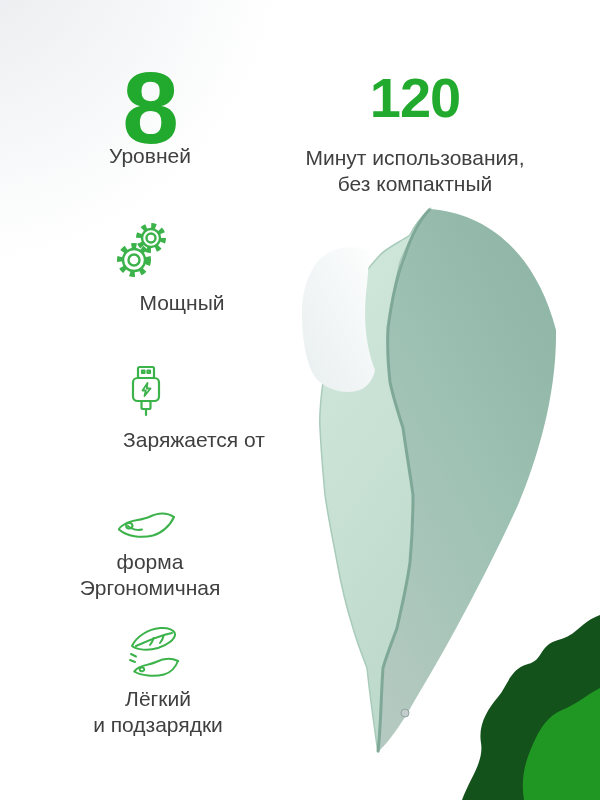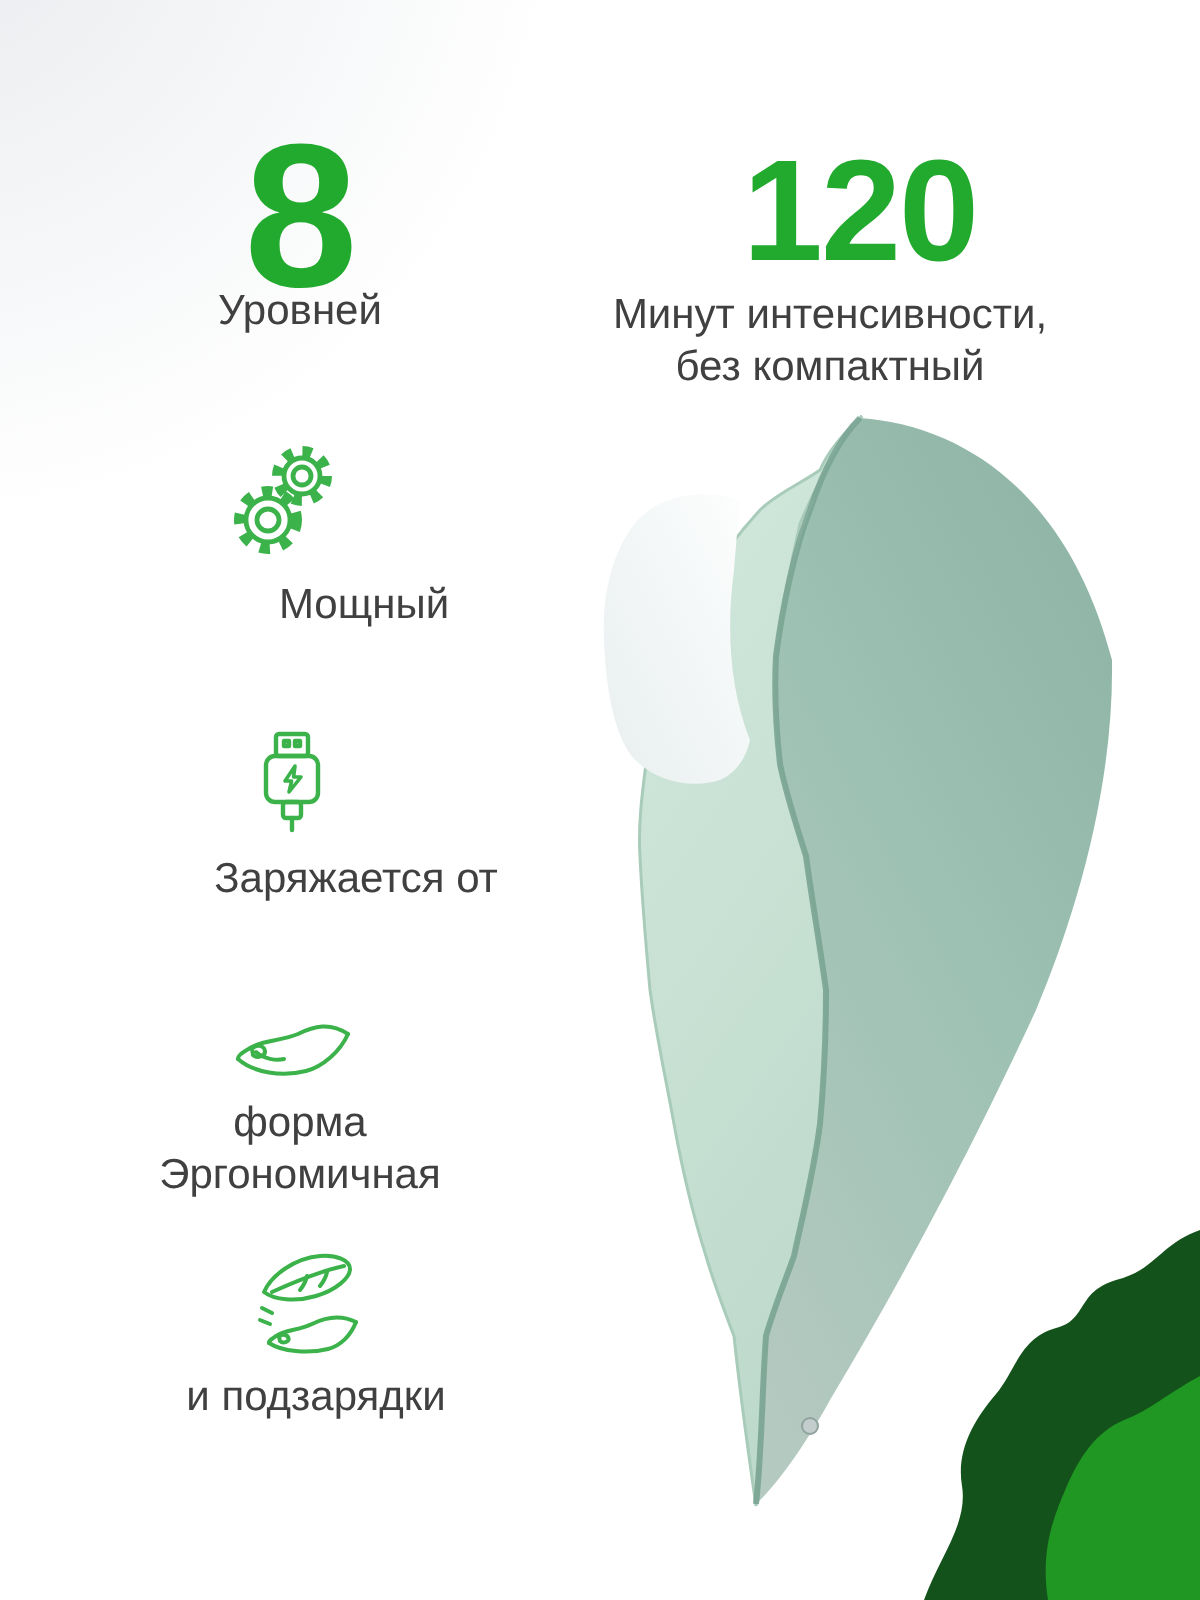--- a/index.html
+++ b/index.html
@@ -11,53 +11,53 @@
   .bg-corner{
     position:absolute;left:0;top:0;width:340px;height:260px;
     background:radial-gradient(circle at -40px -60px, #e7eaed 0%, rgba(255,255,255,0) 65%);
     pointer-events:none;
   }
   .stat-value{
     position:absolute;text-align:center;line-height:1;
     font-weight:bold;color:#22aa2e;letter-spacing:-1px;
   }
   #stat-8{left:10px;top:57px;width:280px;font-size:102px;}
-  #stat-120{left:285px;top:70px;width:290px;font-size:72px;}
+  #stat-120{left:270px;top:70px;width:290px;font-size:56px;}
   .stat-caption,.feature-caption{
     position:absolute;text-align:center;
     font-size:21px;line-height:26px;font-weight:500;color:#404040;
   }
   #cap-8{left:10px;top:143px;width:280px;}
   #cap-120{left:260px;top:145px;width:310px;}
   .icon-box{position:absolute;}
   #icon-gears{left:113px;top:221px;width:60px;height:60px;}
   #icon-usb{left:129px;top:365px;width:34px;height:52px;}
   #icon-hand{left:113px;top:507px;width:64px;height:36px;}
   #icon-feather{left:126px;top:621px;width:56px;height:56px;}
   #cap-motor{left:0px;top:290px;width:300px;padding-left:32px;}
-  #cap-usb{left:0px;top:427px;width:300px;padding-left:28px;}
+  #cap-usb{left:16px;top:427px;width:300px;padding-left:28px;}
   #cap-ergo{left:0px;top:549px;width:300px;}
   #cap-light{left:8px;top:686px;width:300px;}
   #product{position:absolute;left:285px;top:195px;width:300px;height:580px;}
   #blob{position:absolute;right:0;bottom:0;width:170px;height:200px;}
   svg{display:block;}
 </style>
 </head>
 <body>
 
 <div class="bg-corner"></div>
 
 <div id="stat-8" class="stat-value">8</div>
 <div id="stat-120" class="stat-value">120</div>
 
 <div id="cap-8" class="stat-caption">
   <div>Уровней</div>
 </div>
 <div id="cap-120" class="stat-caption">
-  <div>Минут интенсивности,</div>
+  <div>Минут использования,</div>
   <div>без компактный</div>
 </div>
 
 <div id="icon-gears" class="icon-box">
   <svg width="60" height="60" viewBox="0 0 60 60" fill="none" stroke="#3cb24a">
     <circle cx="38" cy="17" r="12" stroke-width="6" stroke-dasharray="4.5 4.9"></circle>
     <circle cx="38" cy="17" r="9" stroke-width="2.4"></circle>
     <circle cx="38" cy="17" r="4.5" stroke-width="2.4"></circle>
     <circle cx="21" cy="39" r="14" stroke-width="6" stroke-dasharray="5 5.5"></circle>
     <circle cx="21" cy="39" r="11" stroke-width="2.4"></circle>
@@ -104,20 +104,21 @@
   <div>Мощный</div>
 </div>
 <div id="cap-usb" class="feature-caption">
   <div>Заряжается от</div>
 </div>
 <div id="cap-ergo" class="feature-caption">
   <div>форма</div>
   <div>Эргономичная</div>
 </div>
 <div id="cap-light" class="feature-caption">
+  <div>Лёгкий</div>
   <div>и подзарядки</div>
 </div>
 
 <div id="product">
   <svg width="300" height="580" viewBox="0 0 300 580">
     <defs>
       <linearGradient id="bodyGrad" x1="0.8" y1="0" x2="0.2" y2="1">
         <stop offset="0" stop-color="#8fb5a6"></stop>
         <stop offset="0.45" stop-color="#9dc1b3"></stop>
         <stop offset="1" stop-color="#b4c9c0"></stop>

